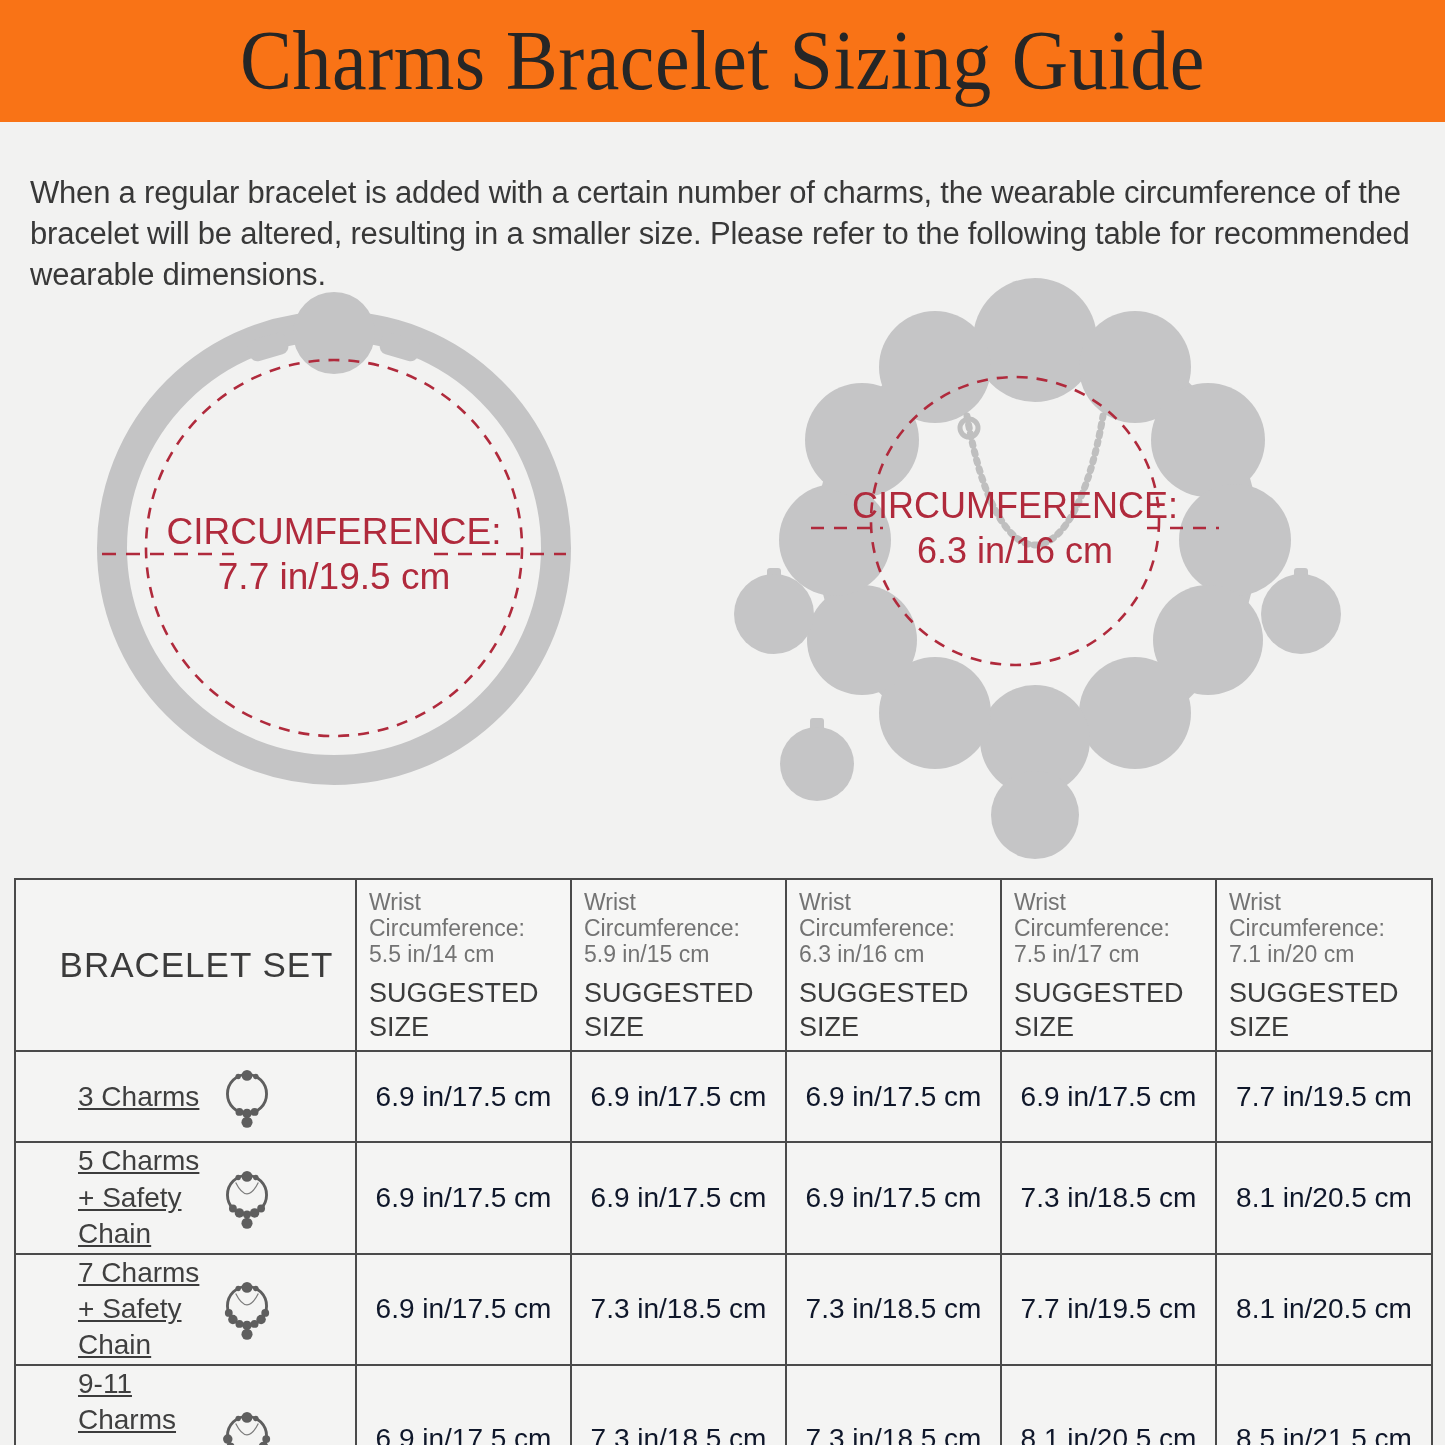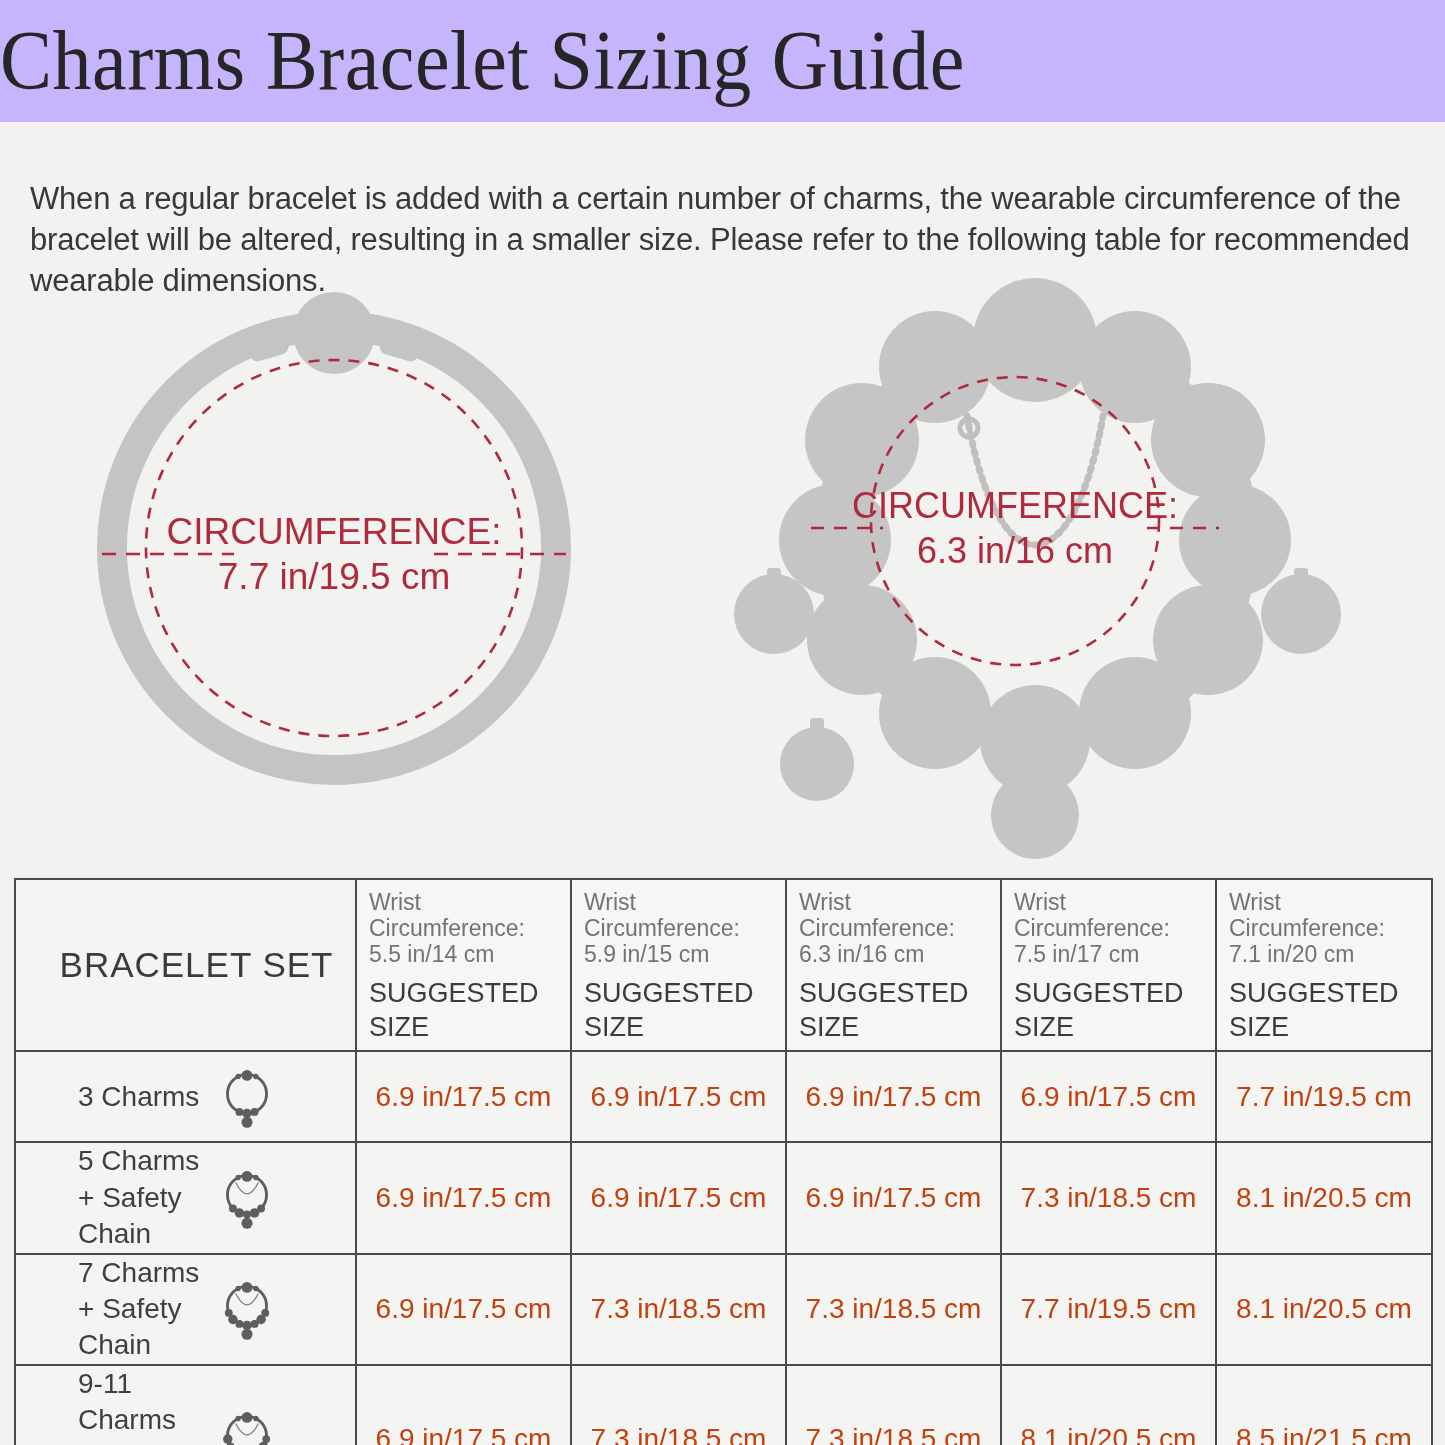--- a/index.html
+++ b/index.html
@@ -8,36 +8,36 @@
     background:#f2f2f1;
     font-family:"Liberation Sans", sans-serif;
     position:relative;overflow:hidden;
     color:#3c3c3c;
   }
   .canvas{position:absolute;inset:0;}
 
   
   .title-band{
     position:absolute;top:0;left:0;width:1445px;height:122px;
-    background:#c4b5fd;
-    display:flex;align-items:center;
+    background:#f97316;
+    display:flex;align-items:center;justify-content:center;
   }
   .title-band h1{
     margin:0;
     font-family:"Liberation Serif", serif;
     font-weight:normal;
     font-size:78px;
     letter-spacing:0.5px;
     color:#262626;
     transform:scaleY(1.08);
   }
 
   
   .intro{
-    position:absolute;top:148px;left:30px;width:1392px;
+    position:absolute;top:142px;left:30px;width:1392px;
     font-size:31px;line-height:1.32;color:#383838;
     letter-spacing:-0.2px;
   }
 
   
   .illu{position:absolute;}
   .illu-left{top:286px;left:62px;}
   .illu-right{top:278px;left:715px;}
   .red-label{
     font-family:"Liberation Sans", sans-serif;
@@ -62,27 +62,27 @@
     padding-left:22px;
   }
   th.colhead{
     font-weight:normal;text-align:left;vertical-align:top;
     padding:9px 6px 6px 12px;background:#f6f6f5;
   }
   .wrist-line{display:block;color:#737373;font-size:23px;line-height:1.13;}
   .sugg-line{display:block;color:#3b3b3b;font-size:27px;line-height:1.25;margin-top:10px;}
   .rowhead{
     display:flex;align-items:center;justify-content:space-between;
-    padding:0 72px 0 62px;height:100%;
+    padding:0 72px 0 62px;height:100%;text-decoration:underline;
   }
   .row-label{display:flex;flex-direction:column;justify-content:center;}
   .row-label span{display:block;font-size:28px;line-height:1.3;color:#3f3f3f;}
   .row-icon{display:flex;align-items:center;}
   td.val{
-    text-align:center;font-size:28px;color:#c2410c;
+    text-align:center;font-size:28px;color:#0f172a;
   }
   .hrow{height:95px;}
   .drow{height:91px;}
 </style>
 </head>
 <body>
 
 <div class="canvas">
 
   <div class="title-band">

